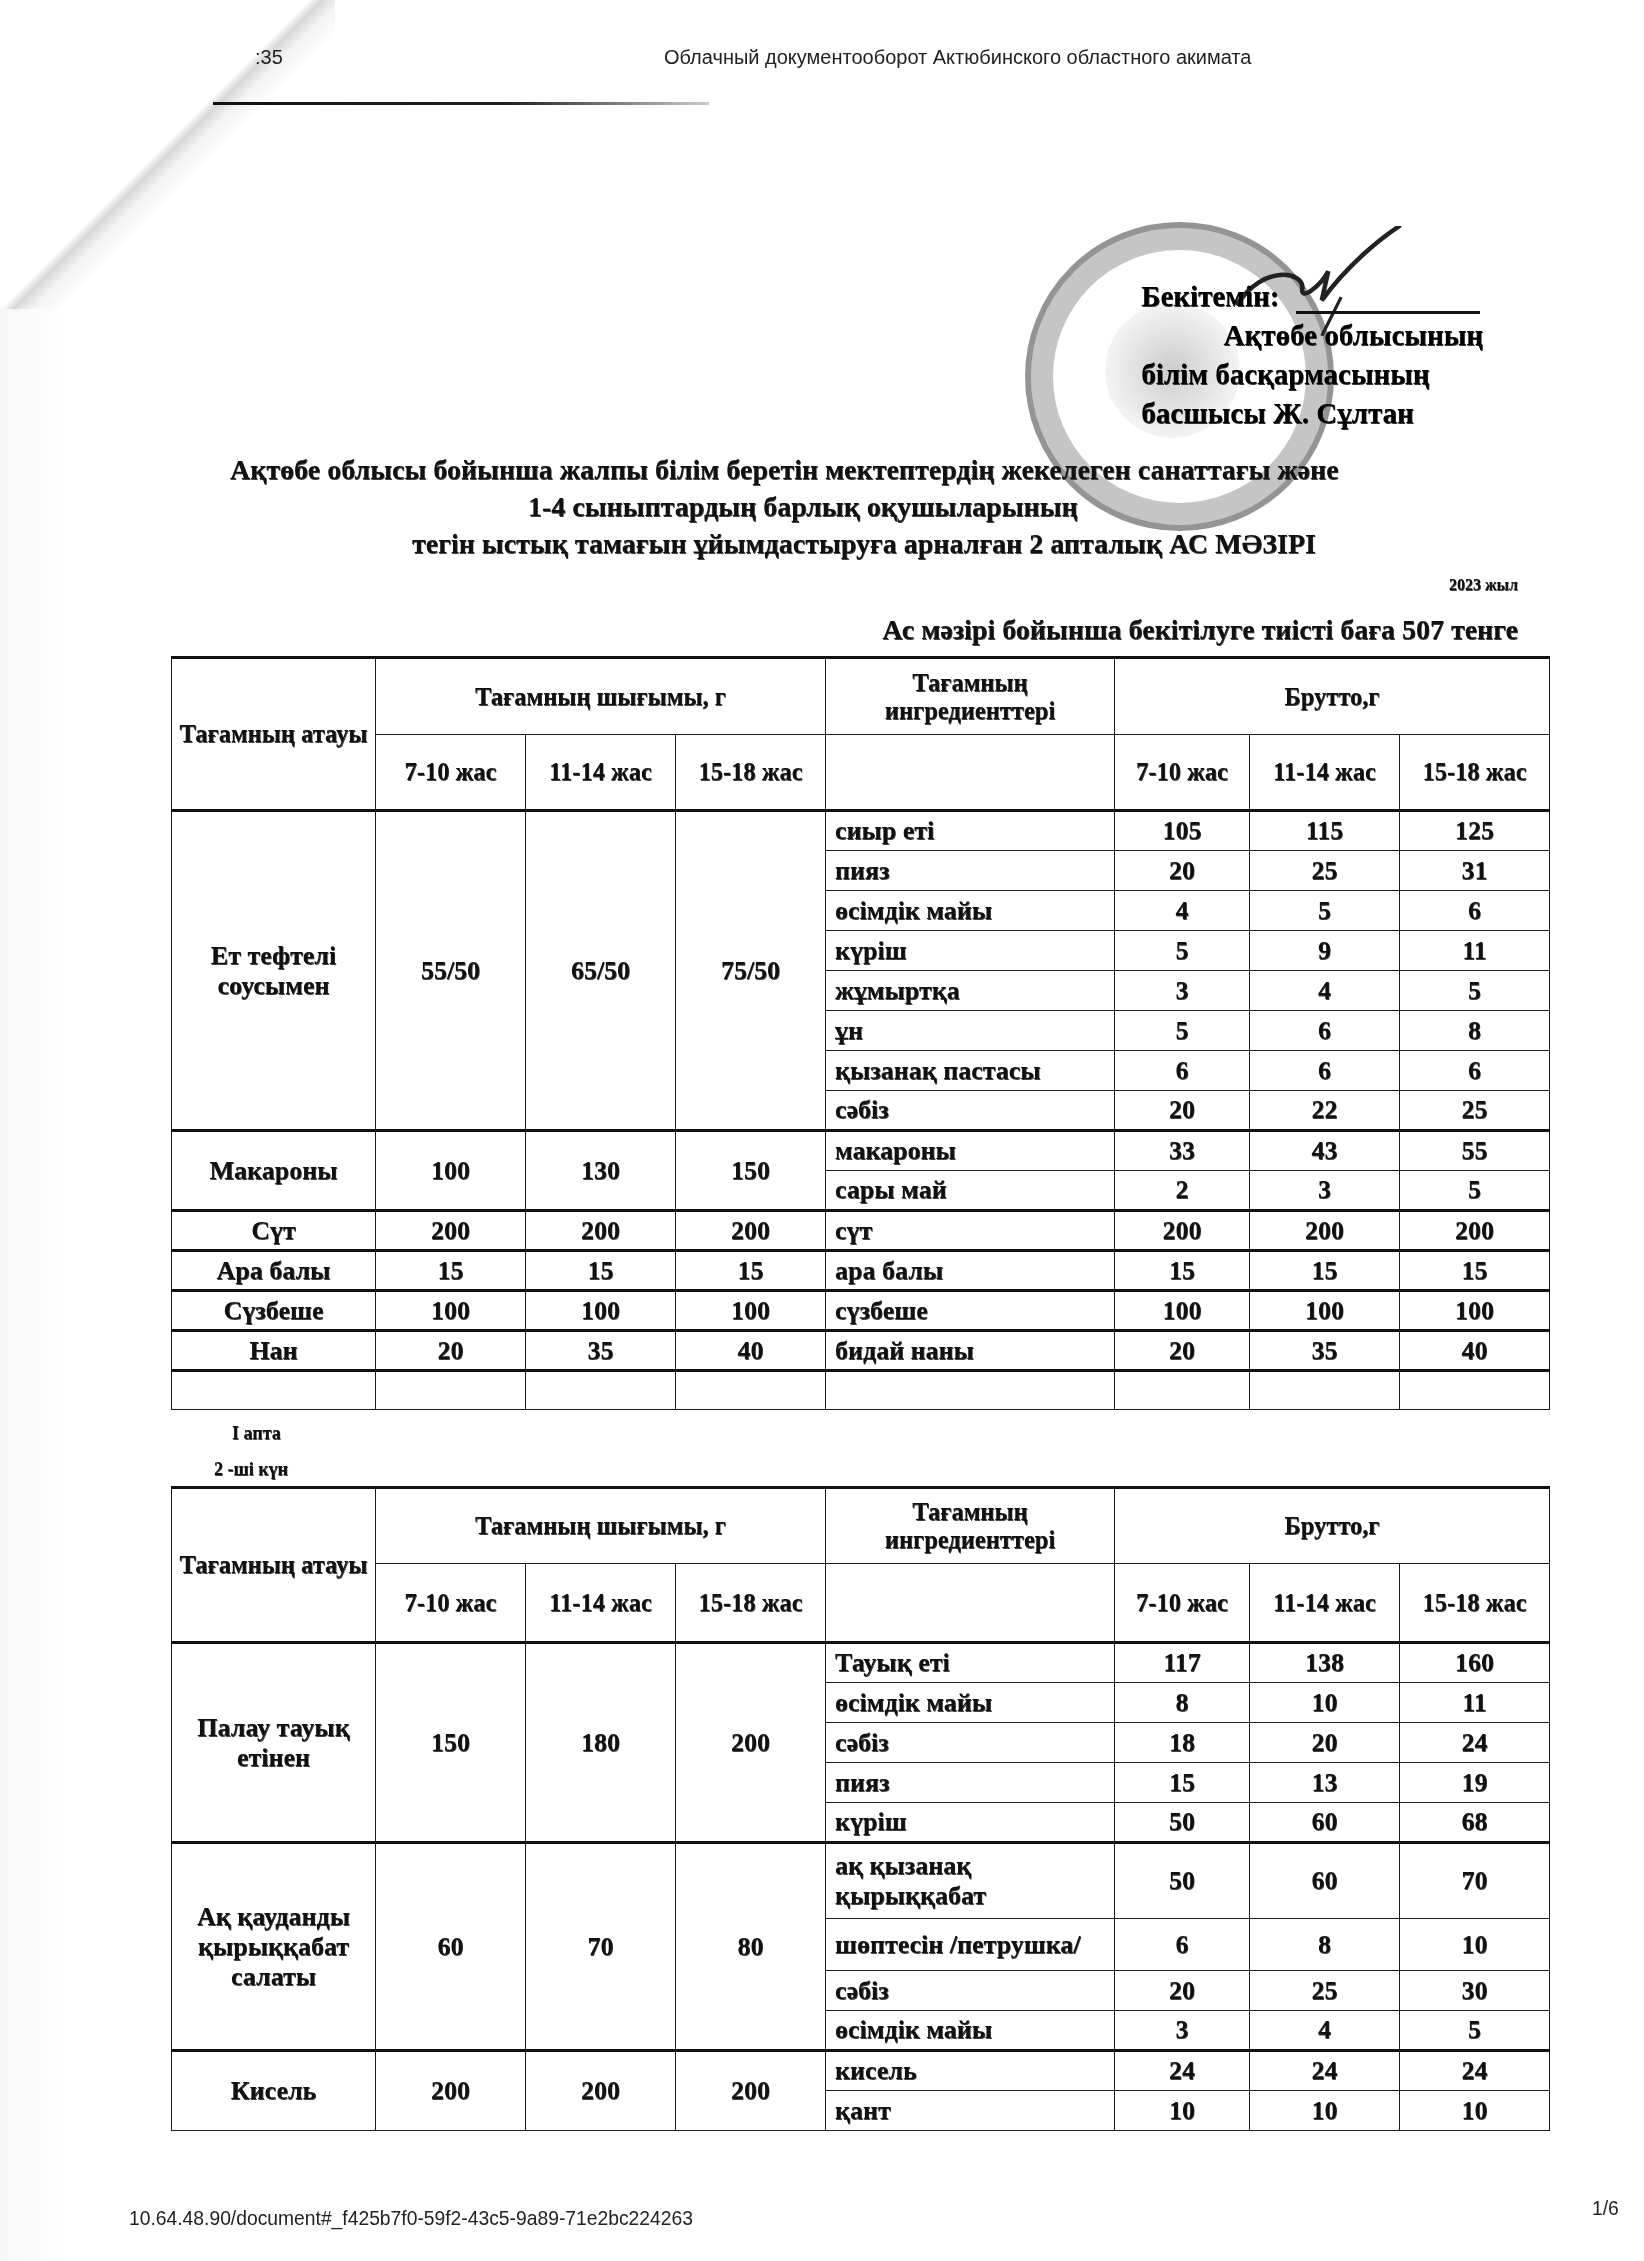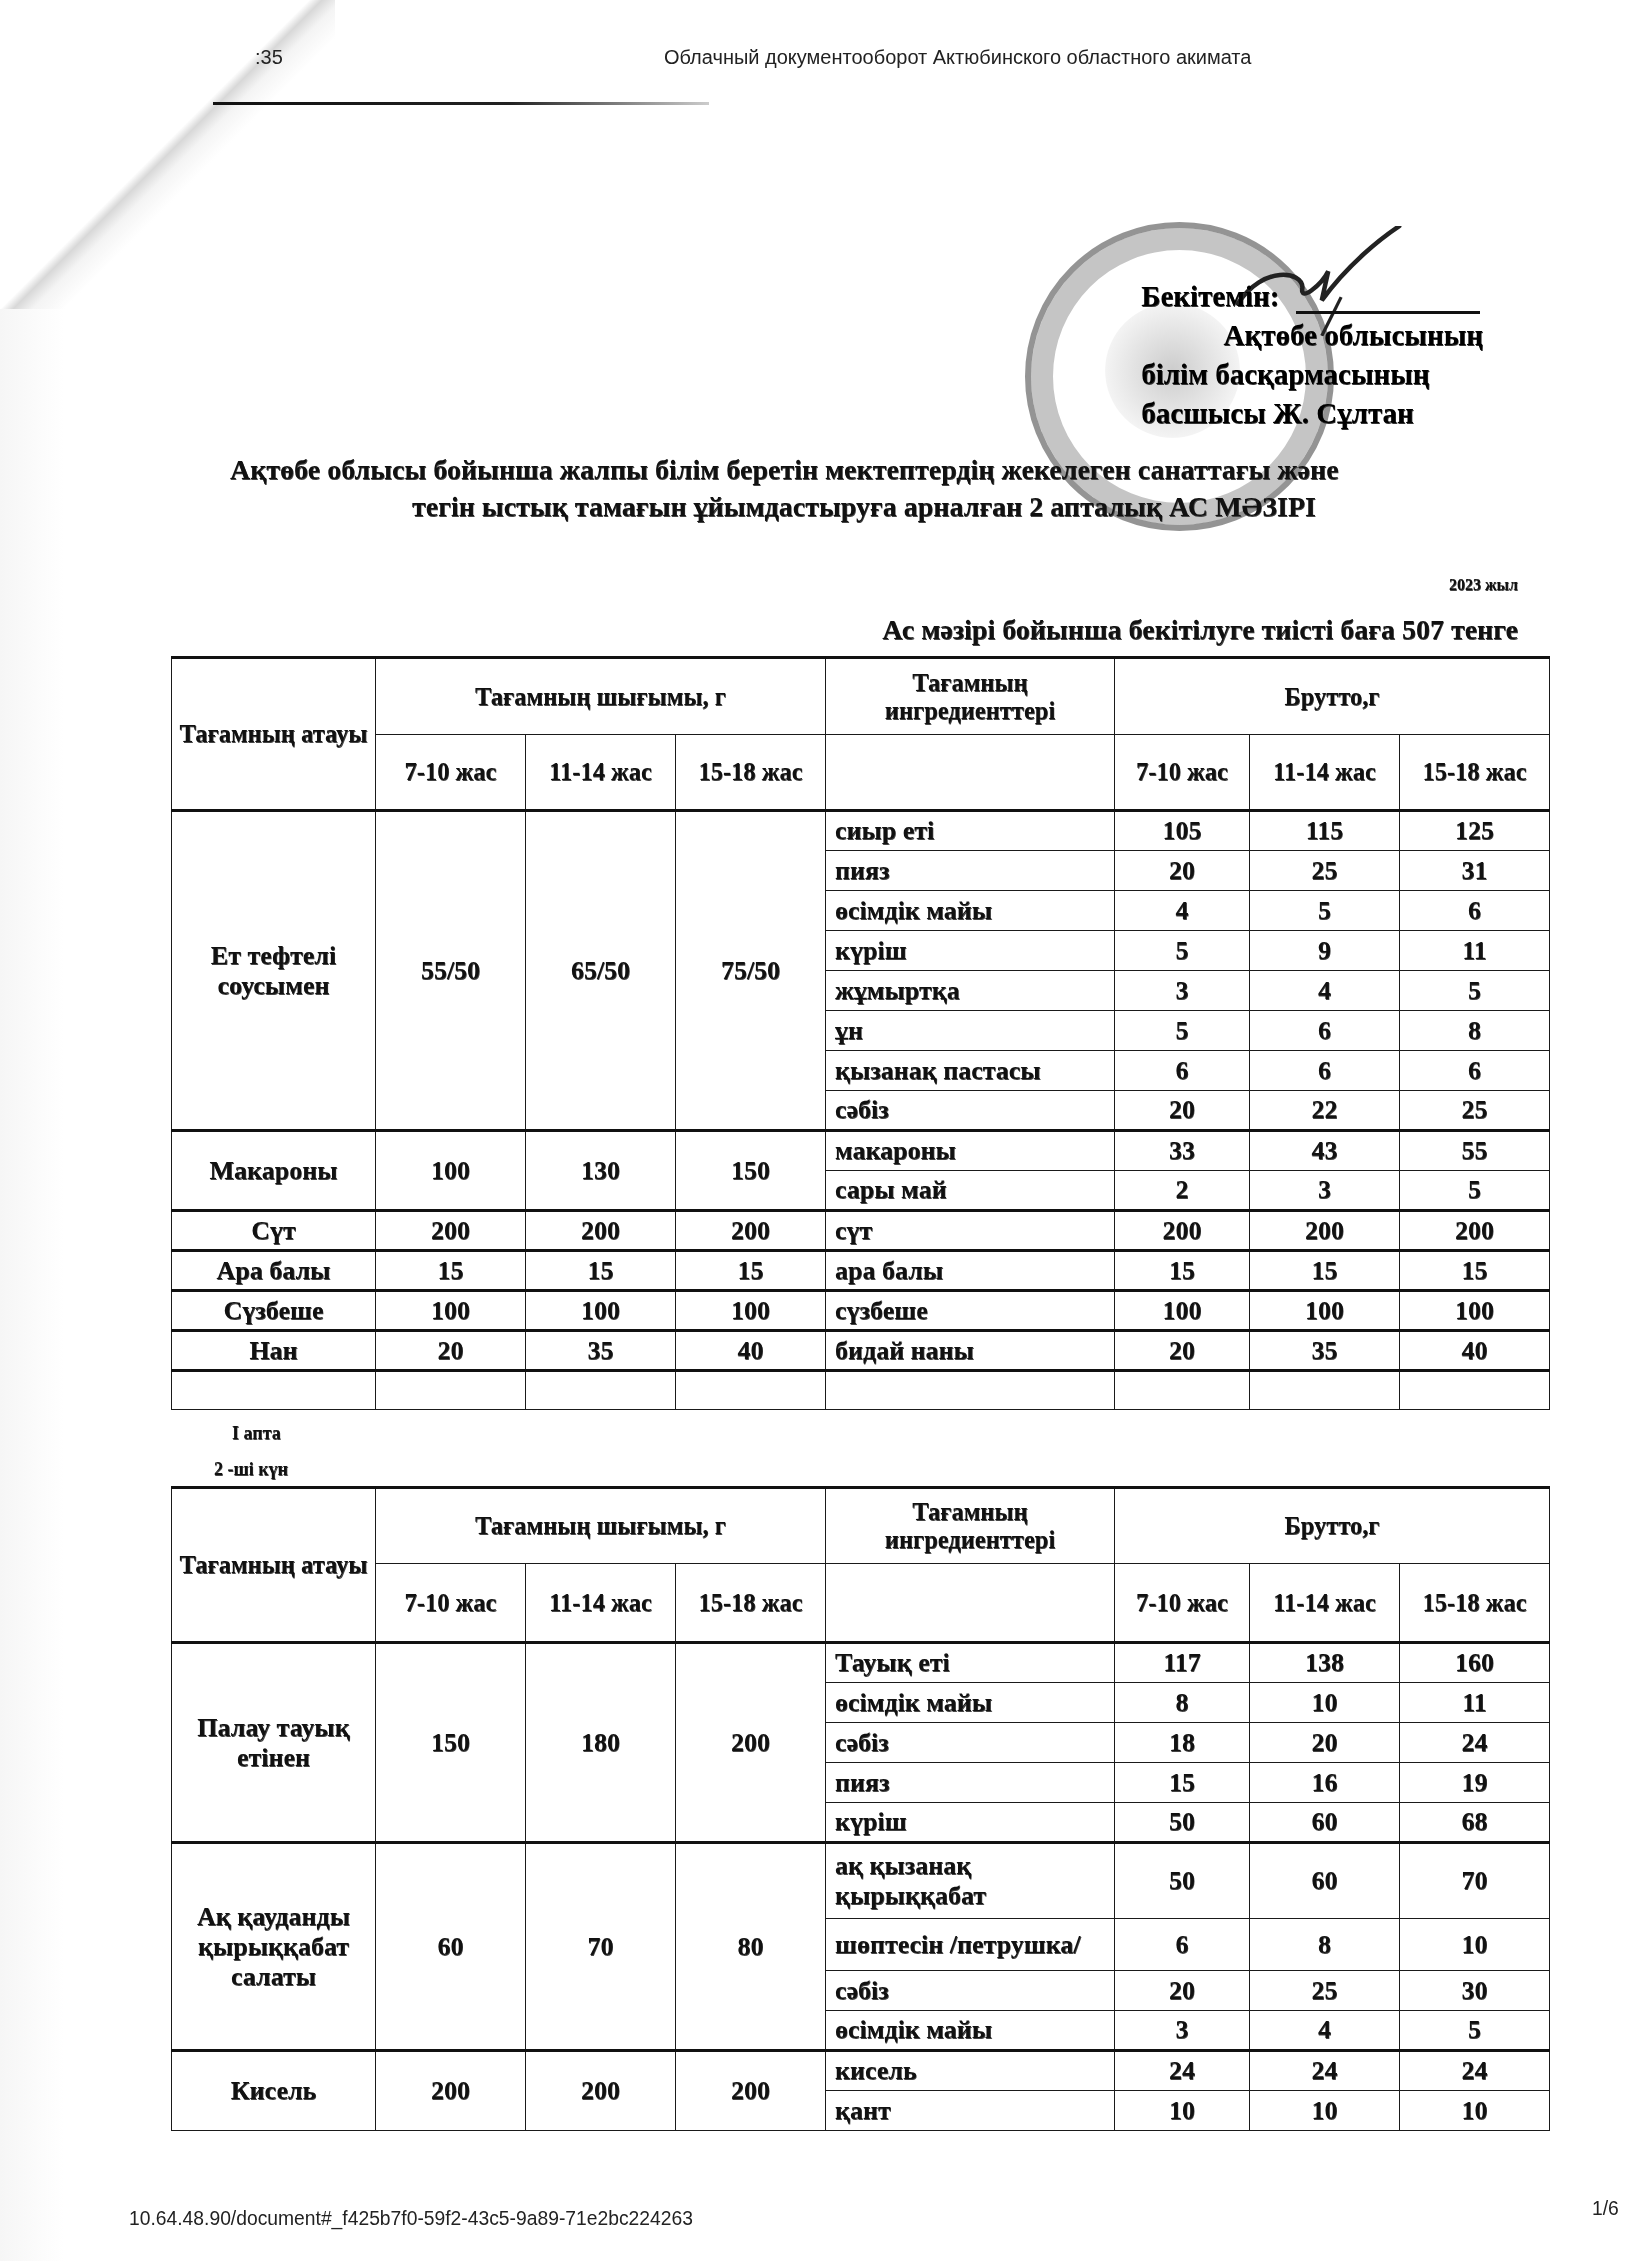--- a/index.html
+++ b/index.html
@@ -121,20 +121,21 @@
 
 <div class="approve">
   <div class="a1">Бекітемін:</div>
   <div class="a2">Ақтөбе облысының</div>
   <div class="a3">білім басқармасының</div>
   <div class="a4">басшысы Ж. Сұлтан</div>
 </div>
 
 <div class="title">
   <div class="t1">Ақтөбе облысы бойынша жалпы білім беретін мектептердің жекелеген санаттағы  және</div>
+  <div class="t2">1-4  сыныптардың  барлық оқушыларының</div>
   <div class="t3">тегін ыстық тамағын ұйымдастыруға арналған 2 апталық АС МӘЗІРІ</div>
 </div>
 
 <div class="year">2023 жыл</div>
 <div class="price">Ас мәзірі бойынша бекітілуге тиісті баға  507 тенге</div>
 
 <table class="menu" id="t1">
   <colgroup>
     <col style="width:204px">
       <col style="width:150px">
@@ -336,21 +337,21 @@
   </tr>
   <tr style="height:40px">
     <td class="ing">сәбіз</td>
     <td>18</td>
     <td>20</td>
     <td>24</td>
   </tr>
   <tr style="height:40px">
     <td class="ing">пияз</td>
     <td>15</td>
-    <td>16</td>
+    <td>13</td>
     <td>19</td>
   </tr>
   <tr style="height:40px">
     <td class="ing">күріш</td>
     <td>50</td>
     <td>60</td>
     <td>68</td>
   </tr>
 
   <tr class="grp-start" style="height:76px">

